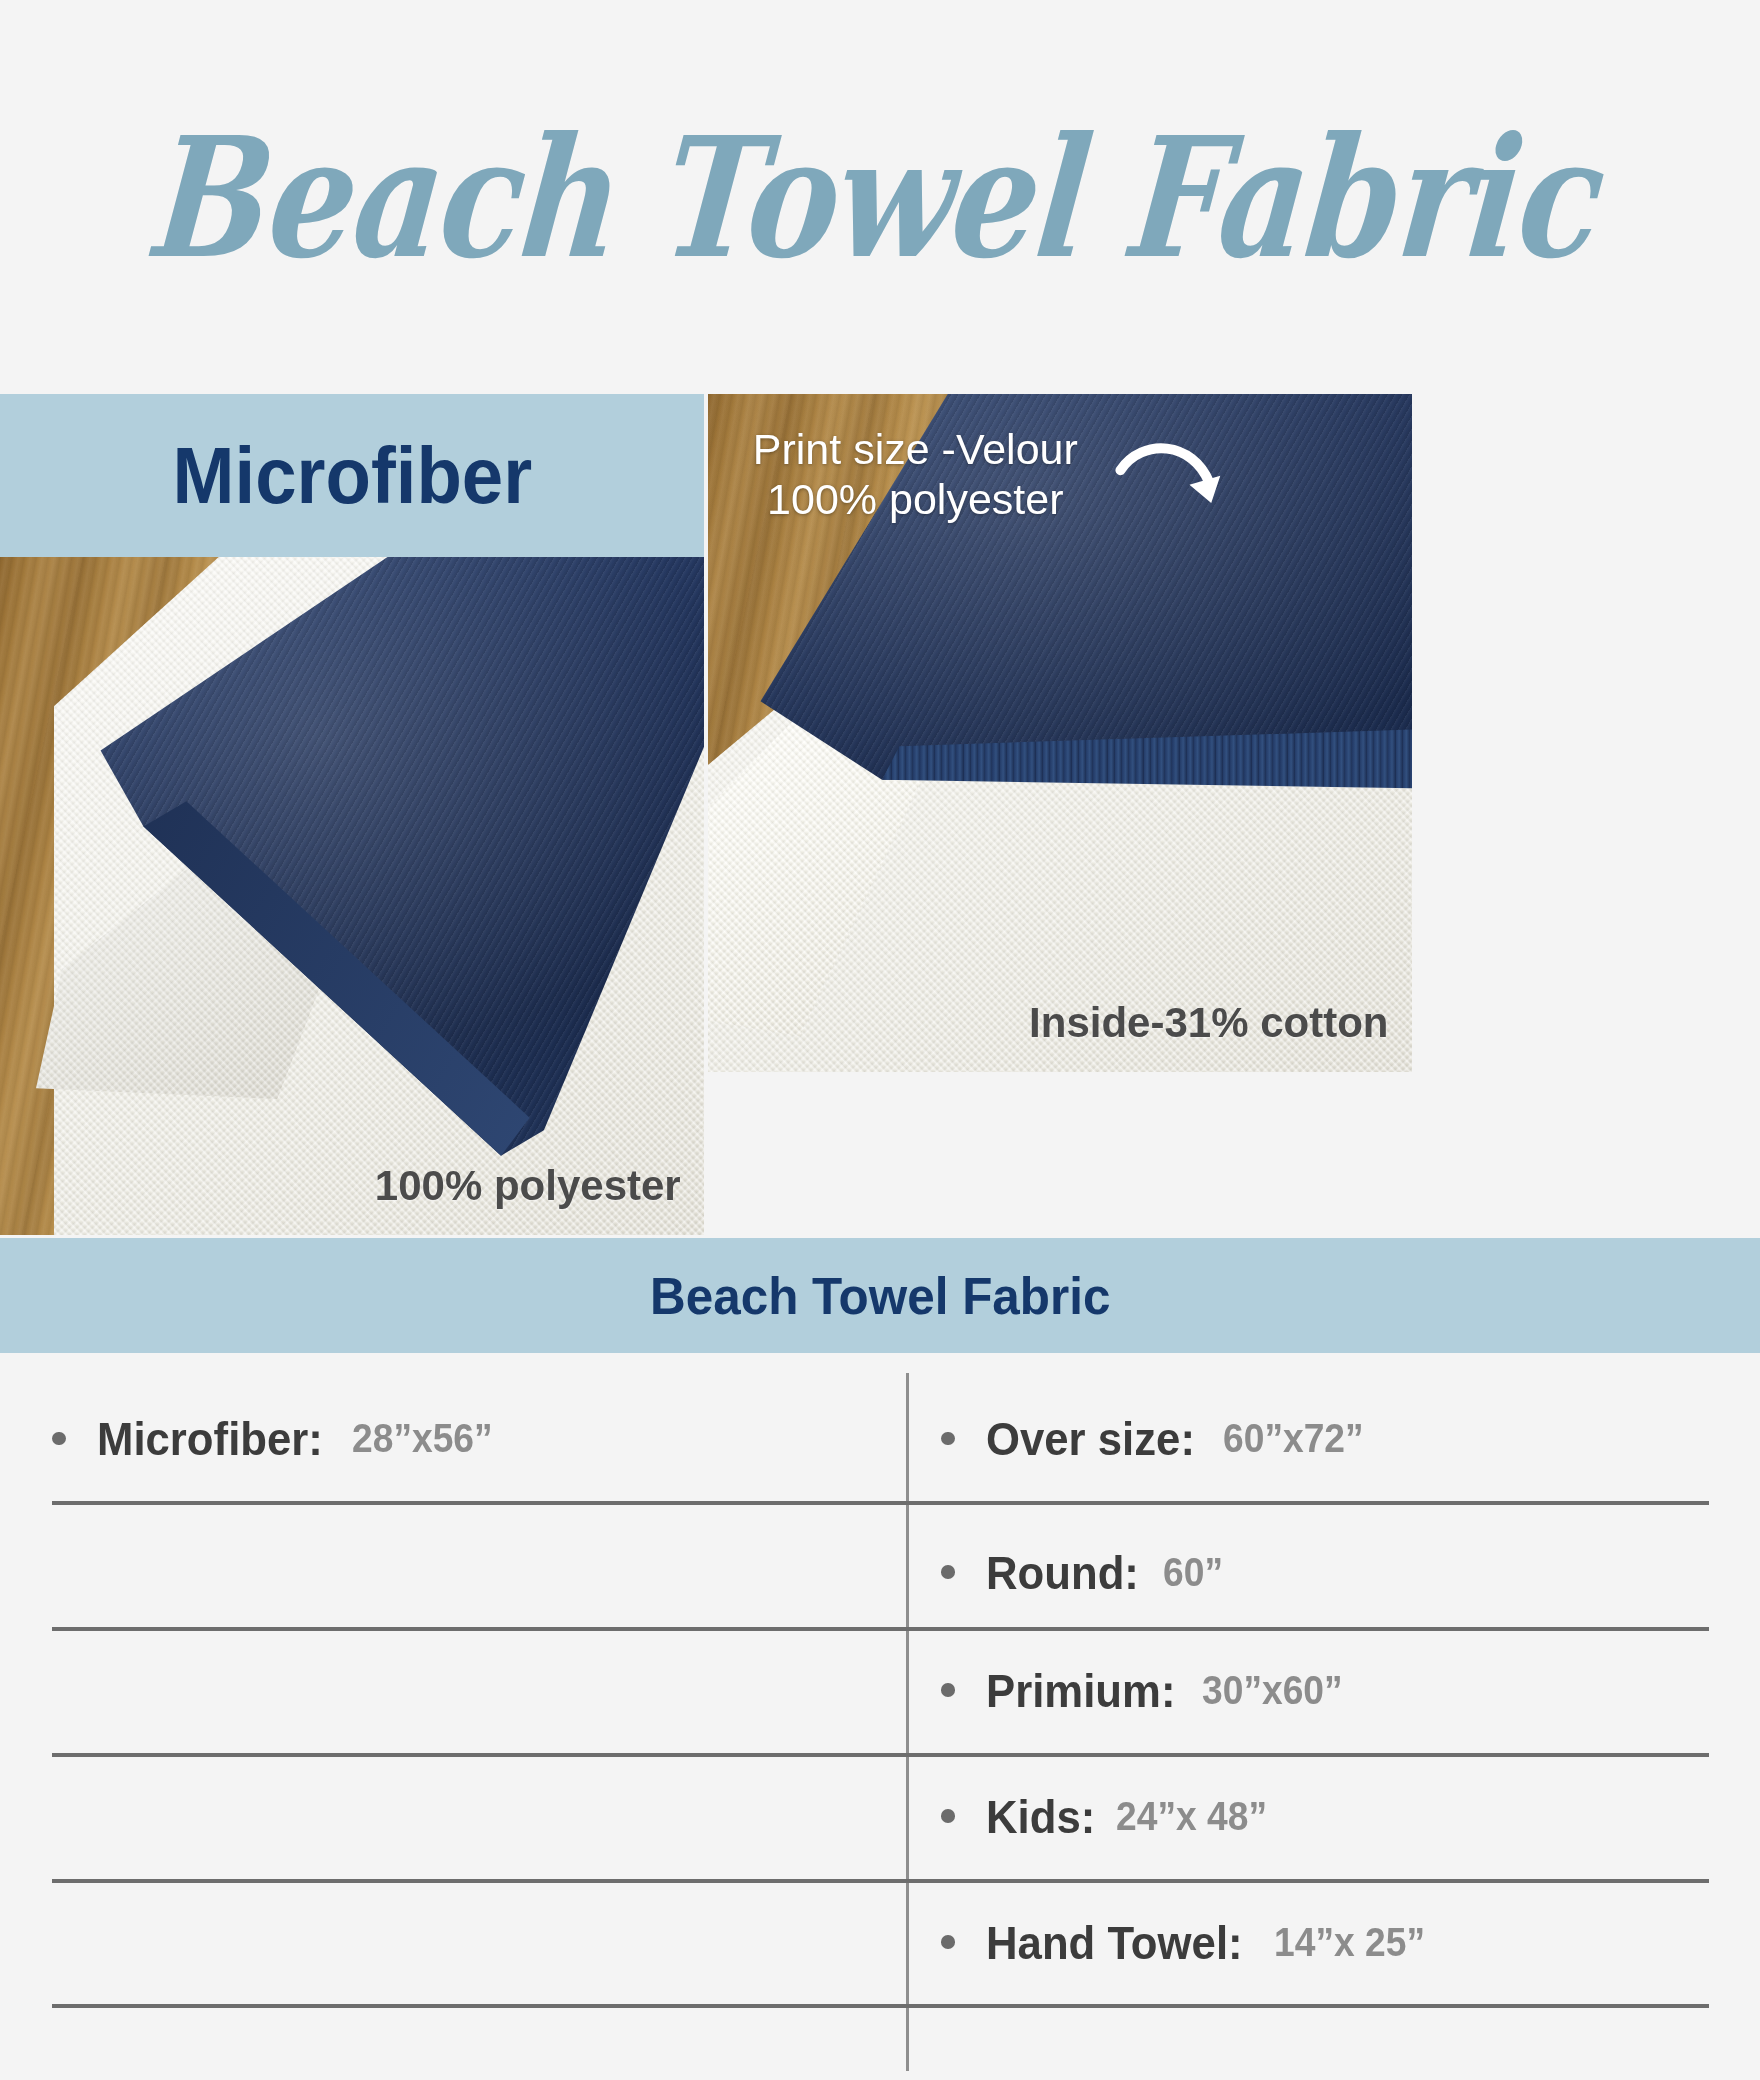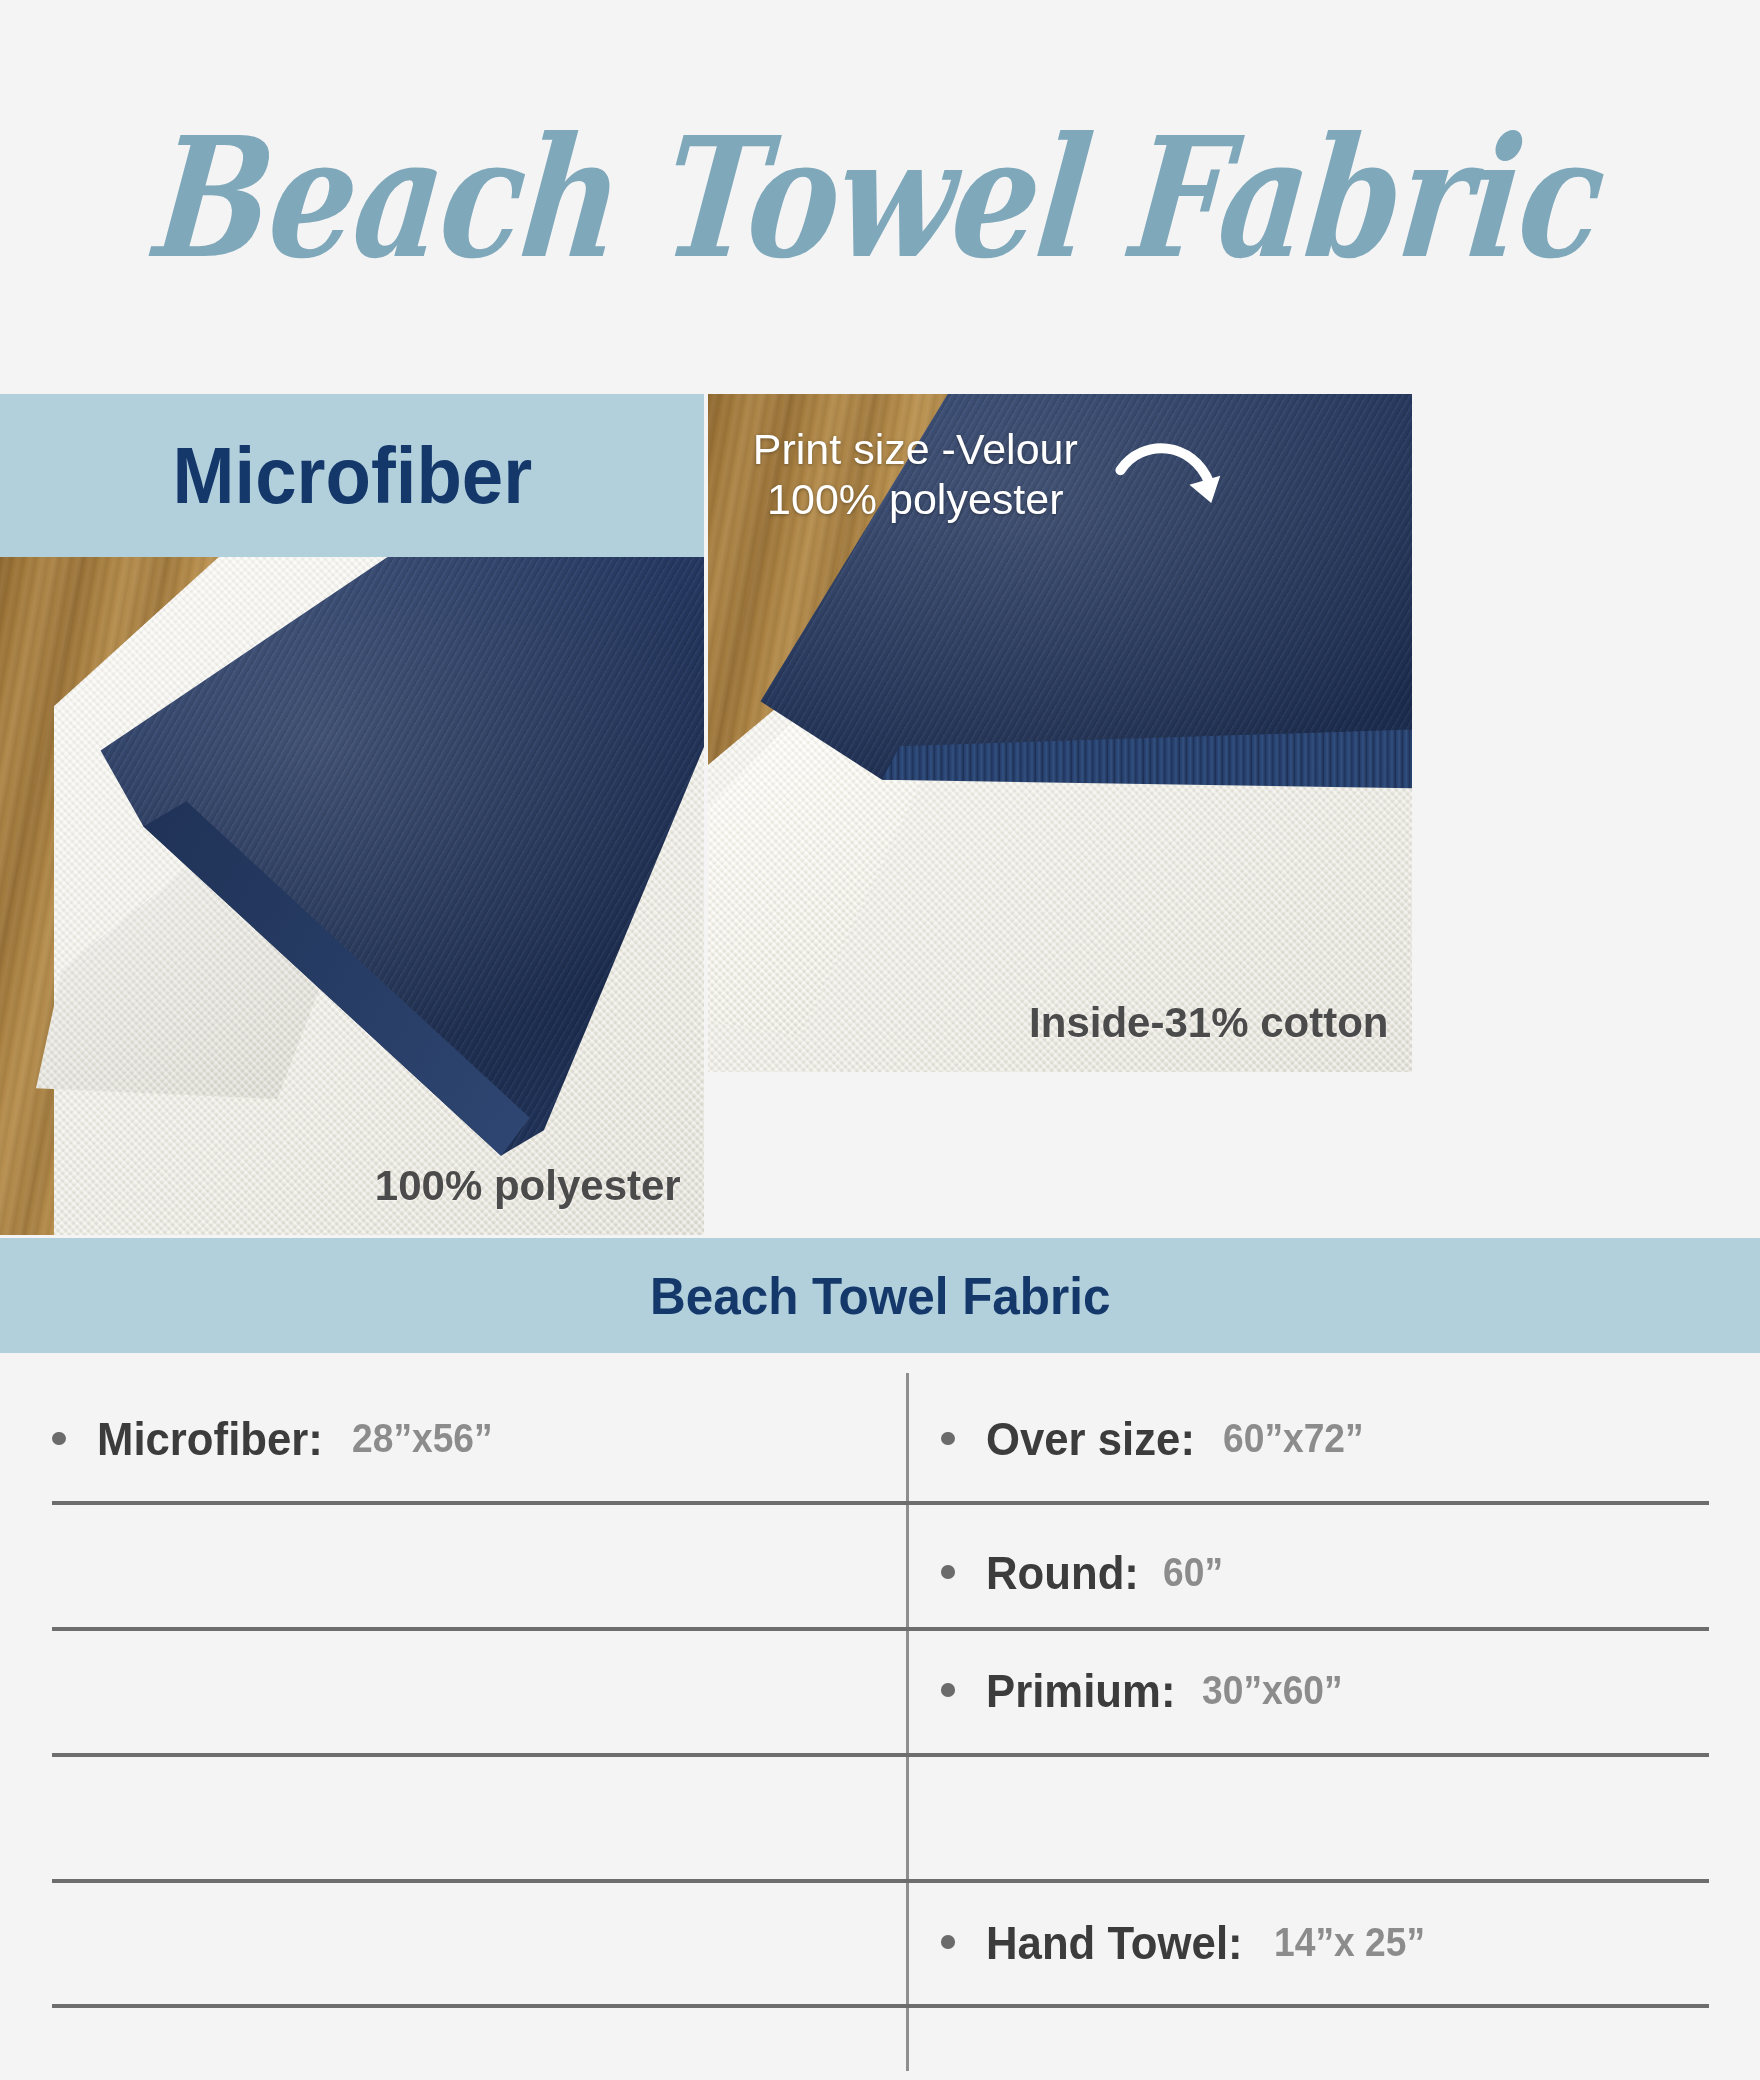--- a/index.html
+++ b/index.html
@@ -366,20 +366,25 @@
       <span class="spec-label">Round:</span>
       <span class="spec-value">60”</span>
     </div>
 
     <div class="spec-row col-right y2">
       <span class="bullet"></span>
       <span class="spec-label">Primium:</span>
       <span class="spec-value">30”x60”</span>
     </div>
 
+    <div class="spec-row col-right y3">
+      <span class="bullet"></span>
+      <span class="spec-label">Kids:</span>
+      <span class="spec-value">24”x 48”</span>
+    </div>
 
     <div class="spec-row col-right y4">
       <span class="bullet"></span>
       <span class="spec-label">Hand Towel:</span>
       <span class="spec-value">14”x 25”</span>
     </div>
 
   </div>
 </div>
 

